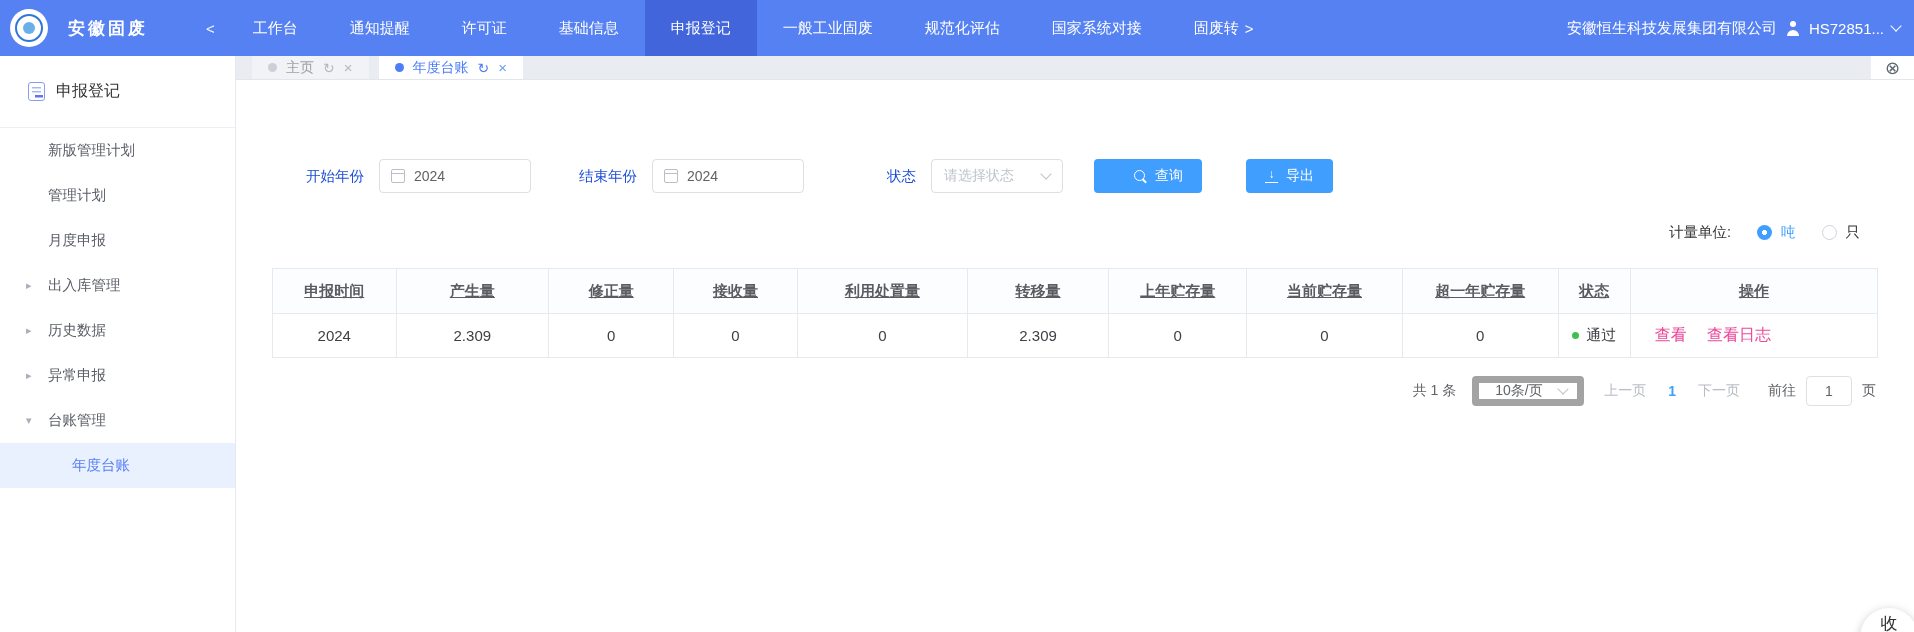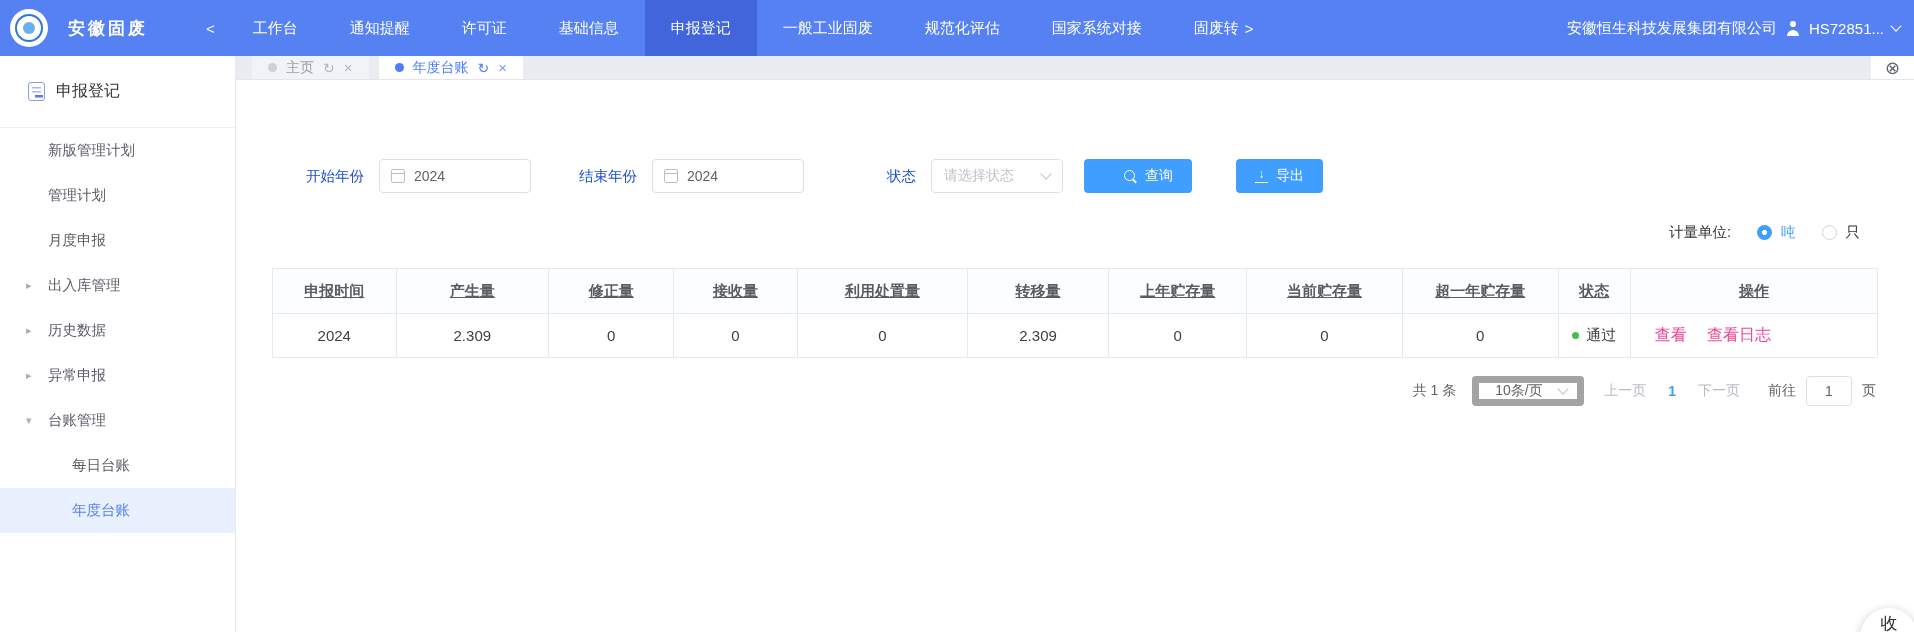--- a/index.html
+++ b/index.html
@@ -82,21 +82,21 @@
   .date-box input { border:none; outline:none; width:90px; font-size:14px; color:#606266;
     font-family:inherit; background:transparent; }
   .gap48 { width:48px; } .gap83 { width:83px; }
   .select-box { display:flex; align-items:center; justify-content:space-between; width:132px; height:34px;
     border:1px solid #dcdfe6; border-radius:4px; padding:0 12px; margin-left:15px; cursor:pointer; background:#fff; }
   .placeholder { font-size:14px; color:#bfc4cc; }
   .chev-gray { width:8px; height:8px; border-right:1.5px solid #c0c4cc; border-bottom:1.5px solid #c0c4cc;
     transform:rotate(45deg); margin-top:-4px; }
   .btn { display:flex; align-items:center; gap:8px; height:34px; padding:0 19px; background:#409eff;
     border:none; border-radius:4px; color:#fff; font-size:14px; cursor:pointer; font-family:inherit; }
-  .btn.search { margin-left:21px;padding-left:40px; }
+  .btn.search { margin-left:31px;padding-left:40px; }
   .btn.export { margin-left:44px; }
   .mag-icon { position:relative; width:13px; height:13px; }
   .mag-icon::before { content:""; position:absolute; top:0; left:0; width:9px; height:9px;
     border:1.6px solid #fff; border-radius:50%; }
   .mag-icon::after { content:""; position:absolute; width:5px; height:1.8px; background:#fff;
     transform:rotate(45deg); right:0; bottom:1px; }
   .dl-icon { position:relative; width:13px; height:14px; font-size:12px; line-height:11px;
     text-align:center; font-weight:bold; }
   .dl-icon::after { content:""; position:absolute; left:0; right:0; bottom:0; border-bottom:1.8px solid #fff; }
 
@@ -185,21 +185,20 @@
       <span>历史数据</span>
     </div>
     <div class="side-item">
       <span class="tri">▸</span>
       <span>异常申报</span>
     </div>
     <div class="side-item">
       <span class="tri">▾</span>
       <span>台账管理</span>
     </div>
-    <div class="side-item child">每日台账</div>
     <div class="side-item child selected">年度台账</div>
   </div>
 </div>
 
 <div class="tabstrip">
   <div class="tabs">
     <div class="tab inactive">
       <span class="tab-dot"></span>
       <span>主页</span>
       <span class="tab-refresh">↻</span>

